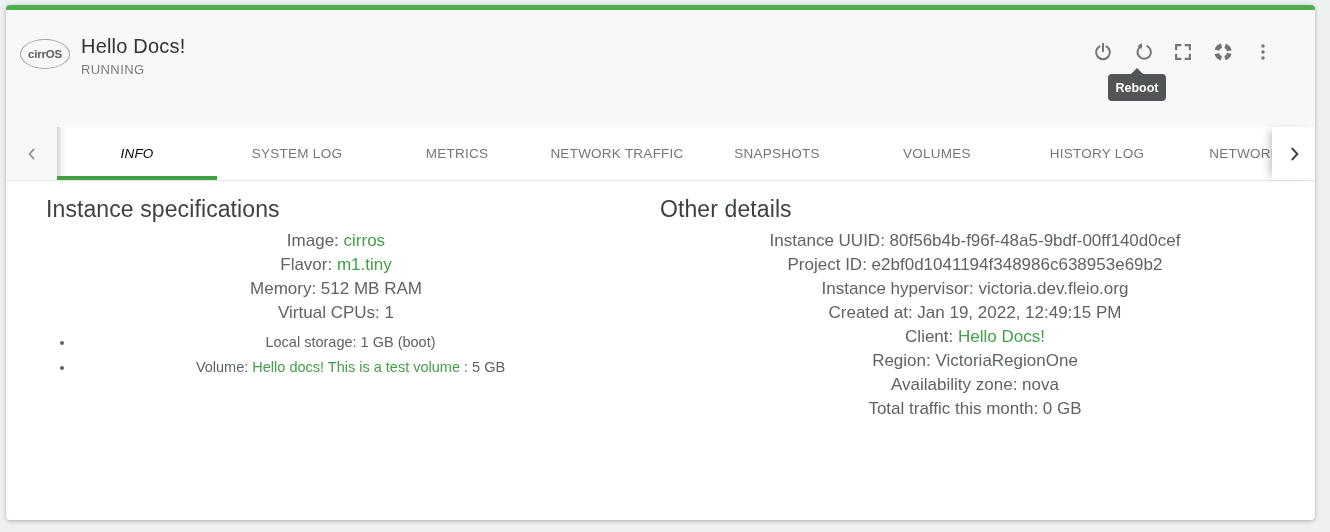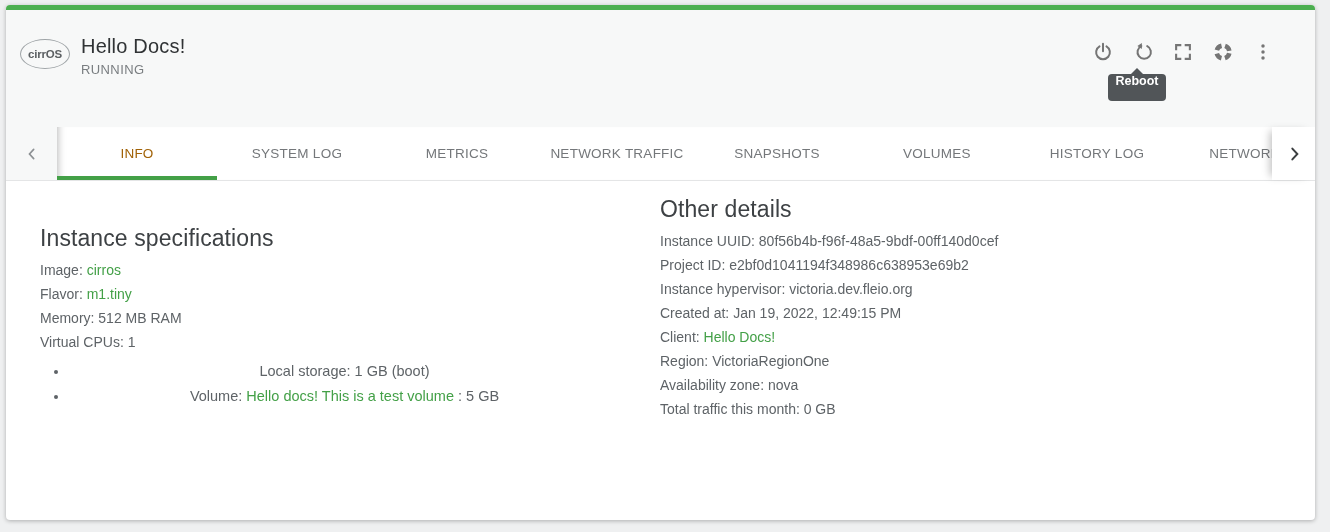--- a/index.html
+++ b/index.html
@@ -33,21 +33,21 @@
   .actions { position:absolute; top:30px; right:40px; display:flex; gap:16px; }
   .icon-btn {
     width:24px; height:24px; padding:0; border:none; background:transparent; cursor:pointer;
     display:flex; align-items:center; justify-content:center;
   }
   .icon-btn svg { display:block; }
 
   .tooltip {
     position:absolute; top:64px; left:1102px; width:58px; height:27px;
     background:#515558; border-radius:4px; z-index:6;
-    display:flex; align-items:flex-start; justify-content:center;
+    display:flex; align-items:center; justify-content:center;
     color:#ffffff; font-size:12.5px; font-weight:bold;
   }
   .tooltip-arrow {
     position:absolute; top:-6px; left:50%; margin-left:-6px;
     width:0; height:0;
     border-left:6px solid transparent; border-right:6px solid transparent;
     border-bottom:6px solid #515558;
   }
 
   
@@ -63,34 +63,34 @@
   .pager-right { width:43px; background:#ffffff; box-shadow:-6px 0 8px -4px rgba(0,0,0,.25); z-index:2; }
   .tabs-viewport {
     flex:1; overflow:hidden; display:flex;
     box-shadow: inset 9px 0 9px -9px rgba(0,0,0,.35);
   }
   .tab {
     flex:0 0 160px; position:relative; cursor:pointer;
     display:flex; align-items:center; justify-content:center;
     font-size:13.5px; color:#74777a; letter-spacing:0.25px; white-space:nowrap;
   }
-  .tab.active { color:#a16207; }
+  .tab.active { color:#000000;font-style:italic; }
   .tab-underline {
     position:absolute; left:0; right:0; bottom:0; height:4px; background:#43a047;
   }
 
   
   .col { position:absolute; top:190px; }
-  .col-left  { left:34px;  width:580px;margin-top:29px; }
+  .col-left  { left:40px;  width:580px; }
   .col-right { left:654px; width:630px; }
   .col h2 {
     margin:0 0 6px 0; font-size:23px; font-weight:300; color:#3d4144;
     line-height:28px; letter-spacing:0.1px;
   }
-  .line { font-size:14px; color:#5e6367; line-height:24px; }
+  .line { font-size:17px; color:#5e6367; line-height:24px;text-align:center; }
   .green-link { color:#43a047; font-weight:500; text-decoration:none; cursor:pointer; }
   ul.storage { margin:5px 0 0 0; padding-left:29px;text-align:center; }
   ul.storage li { font-size:14.5px; color:#5e6367; line-height:24.5px; }
 </style>
 </head>
 <body>
 
 <div class="card">
   <div class="greenbar"></div>
 

